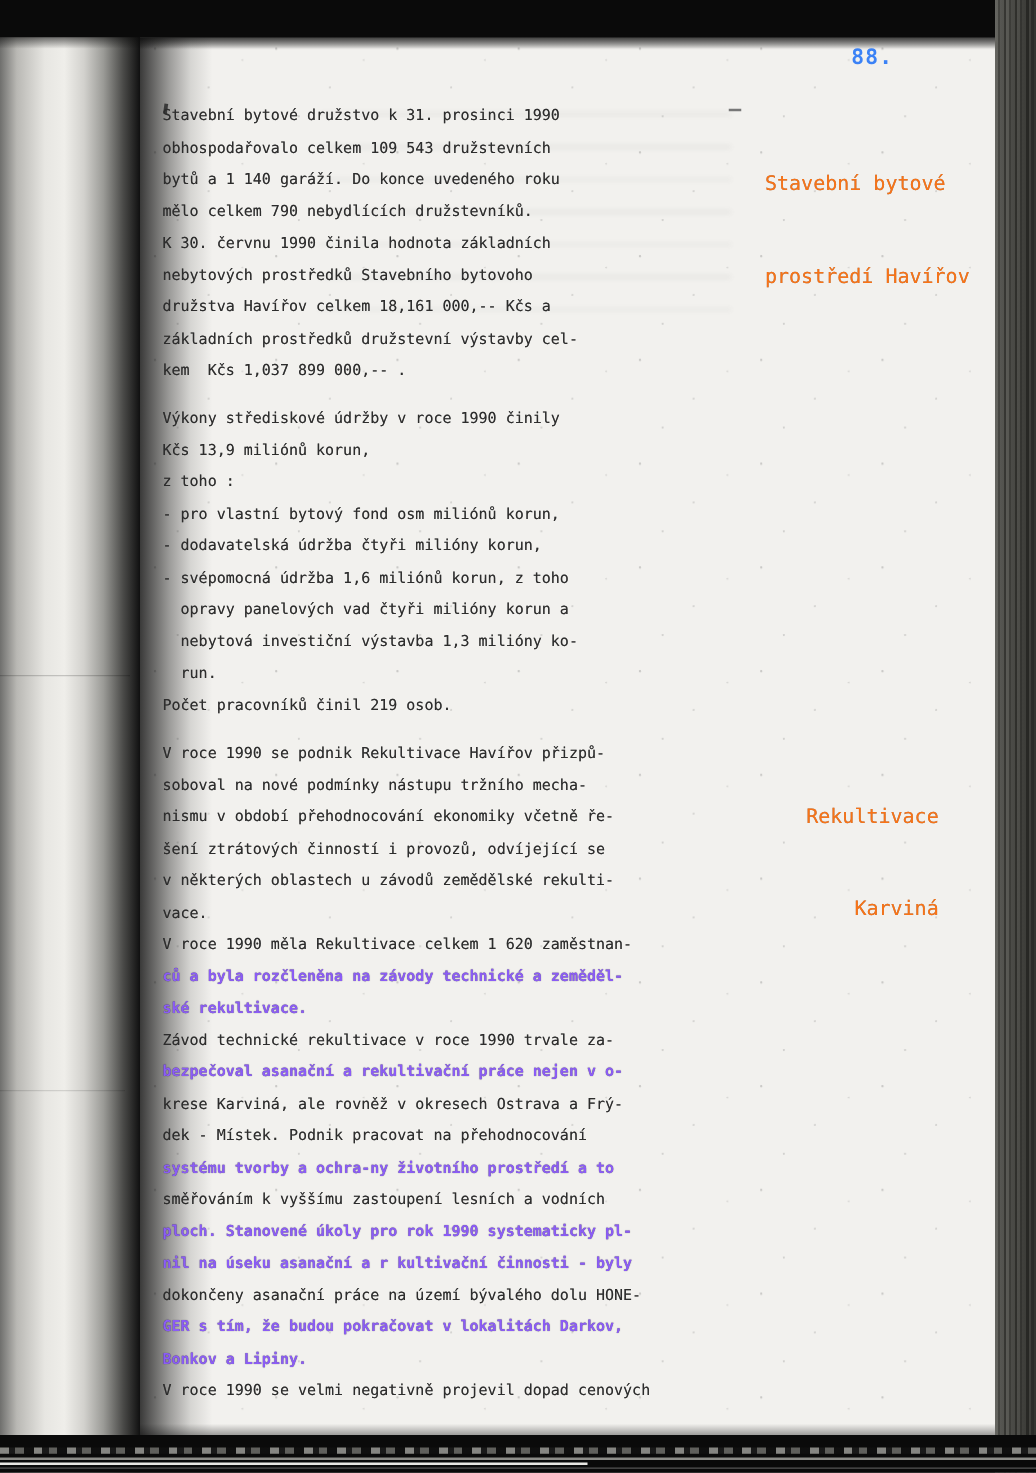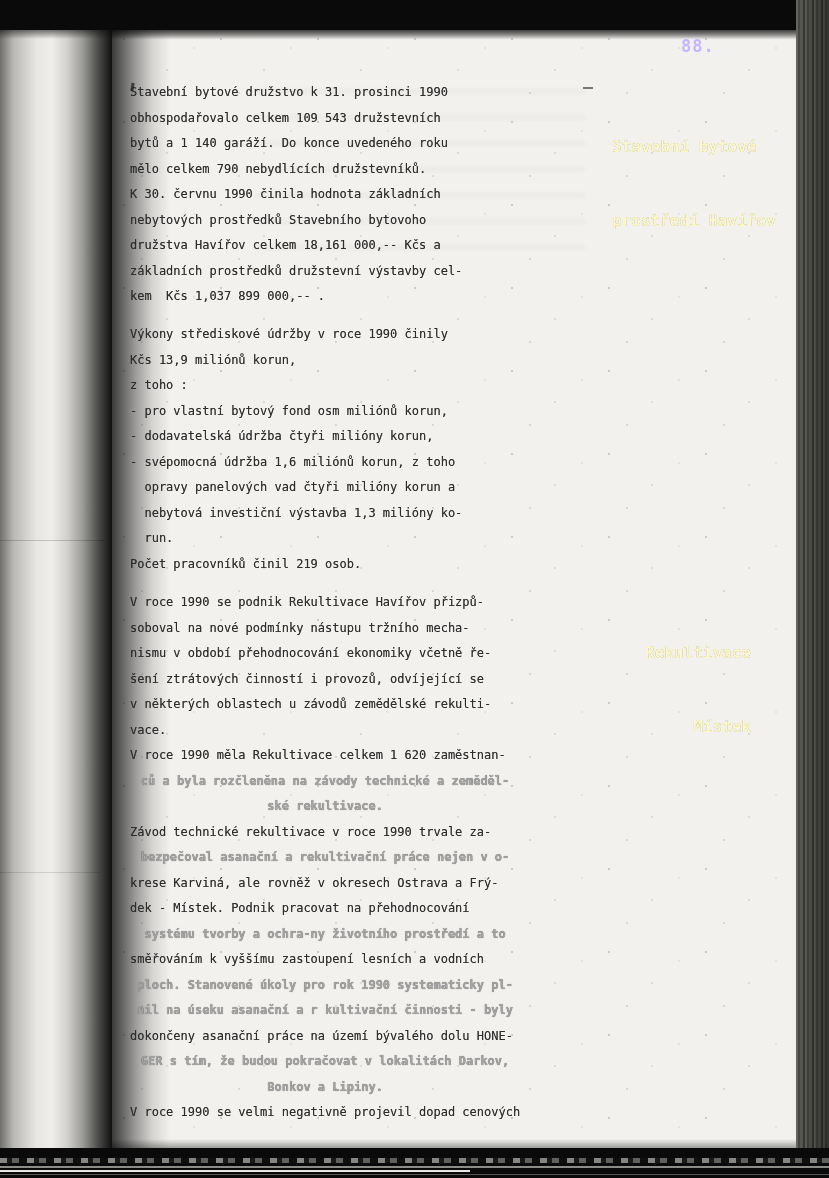--- a/index.html
+++ b/index.html
@@ -43,26 +43,26 @@
   
   .bottom-band{position:absolute;left:0;top:1148px;width:829px;height:30px;background:#0a0a0a;}
   .bottom-speckle{position:absolute;left:0;top:1158px;width:829px;height:5px;opacity:.85;
     background:repeating-linear-gradient(90deg,#9b9b97 0 7px,#1c1c1c 7px 12px,#6f6f6b 12px 19px,#101010 19px 27px);}
   .bottom-line-gray{position:absolute;left:0;top:1166px;width:829px;height:2px;background:#8c8c88;}
   .bottom-line-white{position:absolute;left:0;top:1170px;width:470px;height:2px;background:#e8e7e3;}
   .bottom-line-thin{position:absolute;left:0;top:1174px;width:829px;height:1px;background:#555;}
 
   
   .textlayer{position:absolute;left:0;top:0;width:829px;height:1178px;color:#2d2d2d;}
-  .pageno{position:absolute;left:681px;top:36px;font-size:17px;font-weight:bold;color:#c4b5fd;letter-spacing:1px;}
+  .pageno{position:absolute;left:681px;top:36px;font-size:17px;font-weight:bold;color:#3b82f6;letter-spacing:1px;}
   .para{position:absolute;left:130px;white-space:pre;font-size:12px;line-height:25.5px;}
   .ln{height:25.5px;text-shadow:0 0 .4px rgba(40,40,40,.55);}
-  .ln.b{font-weight:bold;color:#a3a3a3;text-shadow:0 0 .7px rgba(10,10,10,.7);text-align:center;}
-  .margin-note{position:absolute;white-space:pre;font-size:16px;line-height:24.5px;color:#fef9c3;
-    text-shadow:0 0 .4px rgba(40,40,40,.55);font-weight:bold;}
+  .ln.b{font-weight:bold;color:#8b5cf6;text-shadow:0 0 .7px rgba(10,10,10,.7);}
+  .margin-note{position:absolute;white-space:pre;font-size:16px;line-height:24.5px;color:#f97316;
+    text-shadow:0 0 .4px rgba(40,40,40,.55);}
 
   
   .tick-artifact{position:absolute;left:131px;top:83px;width:3px;height:8px;background:#3a3a3a;transform:rotate(8deg);}
   .dash-artifact{position:absolute;left:583px;top:87px;width:10px;height:2px;background:#777;}
   .smudge{position:absolute;left:255px;top:90px;width:330px;height:170px;opacity:.07;
     background:repeating-linear-gradient(180deg,#555 0 3px,transparent 3px 26px);filter:blur(2px);}
 </style>
 </head>
 <body>
 
@@ -98,17 +98,17 @@
     <div class="para" style="top:322px;"><div class="ln">Výkony střediskové údržby v roce 1990 činily</div><div class="ln">Kčs 13,9 miliónů korun,</div><div class="ln">z toho :</div><div class="ln">- pro vlastní bytový fond osm miliónů korun,</div><div class="ln">- dodavatelská údržba čtyři milióny korun,</div><div class="ln">- svépomocná údržba 1,6 miliónů korun, z toho</div><div class="ln">  opravy panelových vad čtyři milióny korun a</div><div class="ln">  nebytová investiční výstavba 1,3 milióny ko-</div><div class="ln">  run.</div><div class="ln">Počet pracovníků činil 219 osob.</div></div>
     <div class="para" style="top:590px;"><div class="ln">V roce 1990 se podnik Rekultivace Havířov přizpů-</div><div class="ln">soboval na nové podmínky nástupu tržního mecha-</div><div class="ln">nismu v období přehodnocování ekonomiky včetně ře-</div><div class="ln">šení ztrátových činností i provozů, odvíjející se</div><div class="ln">v některých oblastech u závodů zemědělské rekulti-</div><div class="ln">vace.</div><div class="ln">V roce 1990 měla Rekultivace celkem 1 620 zaměstnan-</div><div class="ln b">ců a byla rozčleněna na závody technické a zeměděl-</div><div class="ln b">ské rekultivace.</div><div class="ln">Závod technické rekultivace v roce 1990 trvale za-</div><div class="ln b">bezpečoval asanační a rekultivační práce nejen v o-</div><div class="ln">krese Karviná, ale rovněž v okresech Ostrava a Frý-</div><div class="ln">dek - Místek. Podnik pracovat na přehodnocování</div><div class="ln b">systému tvorby a ochra-ny životního prostředí a to</div><div class="ln">směřováním k vyššímu zastoupení lesních a vodních</div><div class="ln b">ploch. Stanovené úkoly pro rok 1990 systematicky pl-</div><div class="ln b">nil na úseku asanační a r kultivační činnosti - byly</div><div class="ln">dokončeny asanační práce na území bývalého dolu HONE-</div><div class="ln b">GER s tím, že budou pokračovat v lokalitách Darkov,</div><div class="ln b">Bonkov a Lipiny.</div><div class="ln">V roce 1990 se velmi negativně projevil dopad cenových</div></div>
 
     <div class="margin-note" style="left:612px;top:86px;">
       <div class="mline">Stavební bytové</div>
       <div class="mline">prostředí Havířov</div>
     </div>
 
     <div class="margin-note" style="left:645px;top:592px;text-align:right;">
       <div class="mline">Rekultivace</div>
-      <div class="mline" style="margin-left:12px;">Místek</div>
+      <div class="mline" style="margin-left:12px;">Karviná</div>
     </div>
   </div>
 
 </div>
 
 </body></html>

